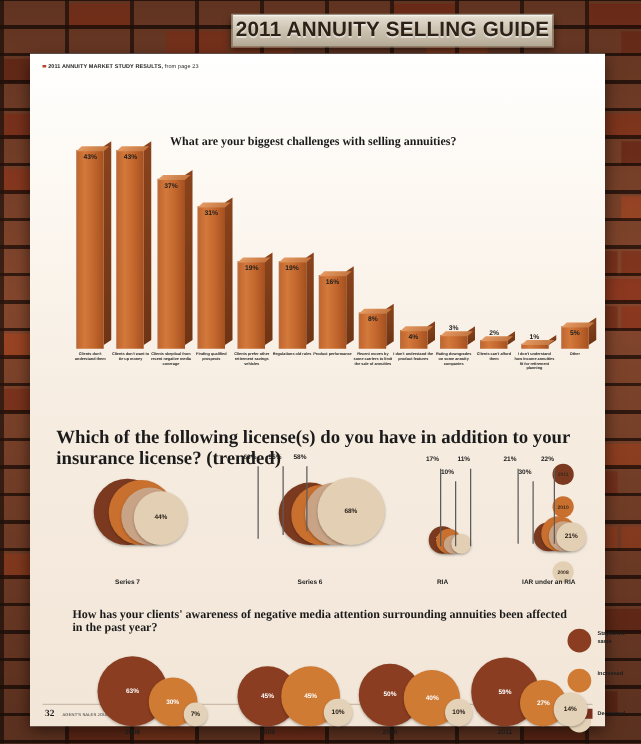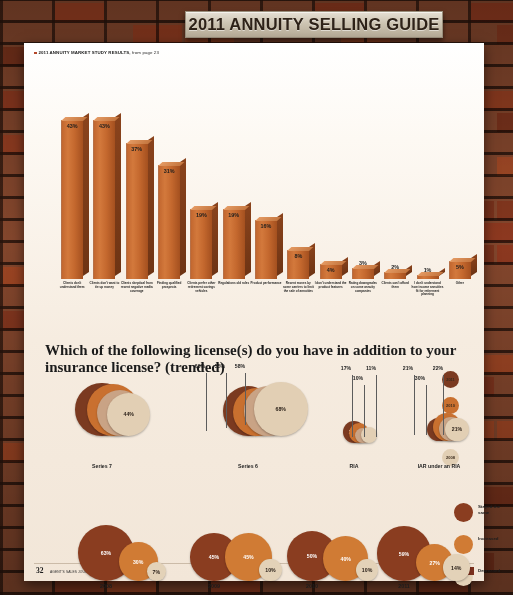--- a/index.html
+++ b/index.html
@@ -269,20 +269,21 @@
   <span>2011 ANNUITY SELLING GUIDE</span>
 </div>
 
 <div id="page">
 
   <div id="kicker">
     <span class="sq"></span><b>2011 ANNUITY MARKET STUDY RESULTS,</b>
     <span>from page 23</span>
   </div>
 
+  <div class="sTitle" id="t1">What are your biggest challenges with selling annuities?</div>
   <div id="barchart">
       <div class="bar" style="left: 5.16923px; width: 21.9692px; height: 158.622px;">
         <div class="face"></div>
         <div class="side"></div>
         <div class="top" style="top: -3px;"></div>
         <div class="val">43%</div>
       </div>
       <div class="bar" style="left: 37.4769px; width: 21.9692px; height: 158.622px;">
         <div class="face"></div>
         <div class="side"></div>
@@ -386,20 +387,21 @@
       <div class="row">
         <div class="dot" style="background: rgb(201, 163, 133);"></div>
         <div class="yr">2009</div>
       </div>
       <div class="row">
         <div class="dot" style="background: rgb(226, 207, 180);"></div>
         <div class="yr">2008</div>
       </div>
     </div>
 
+  <div class="sTitle" id="t3">How has your clients' awareness of negative media attention surrounding annuities been affected in the past year?</div>
   <div id="bubble3"></div>
   <div class="legend2">
       <div class="row">
         <div class="dot" style="background: rgb(138, 61, 32);"></div>
         <div class="txt">Stayed the same</div>
       </div>
       <div class="row">
         <div class="dot" style="background: rgb(208, 123, 52);"></div>
         <div class="txt">Increased</div>
       </div>

